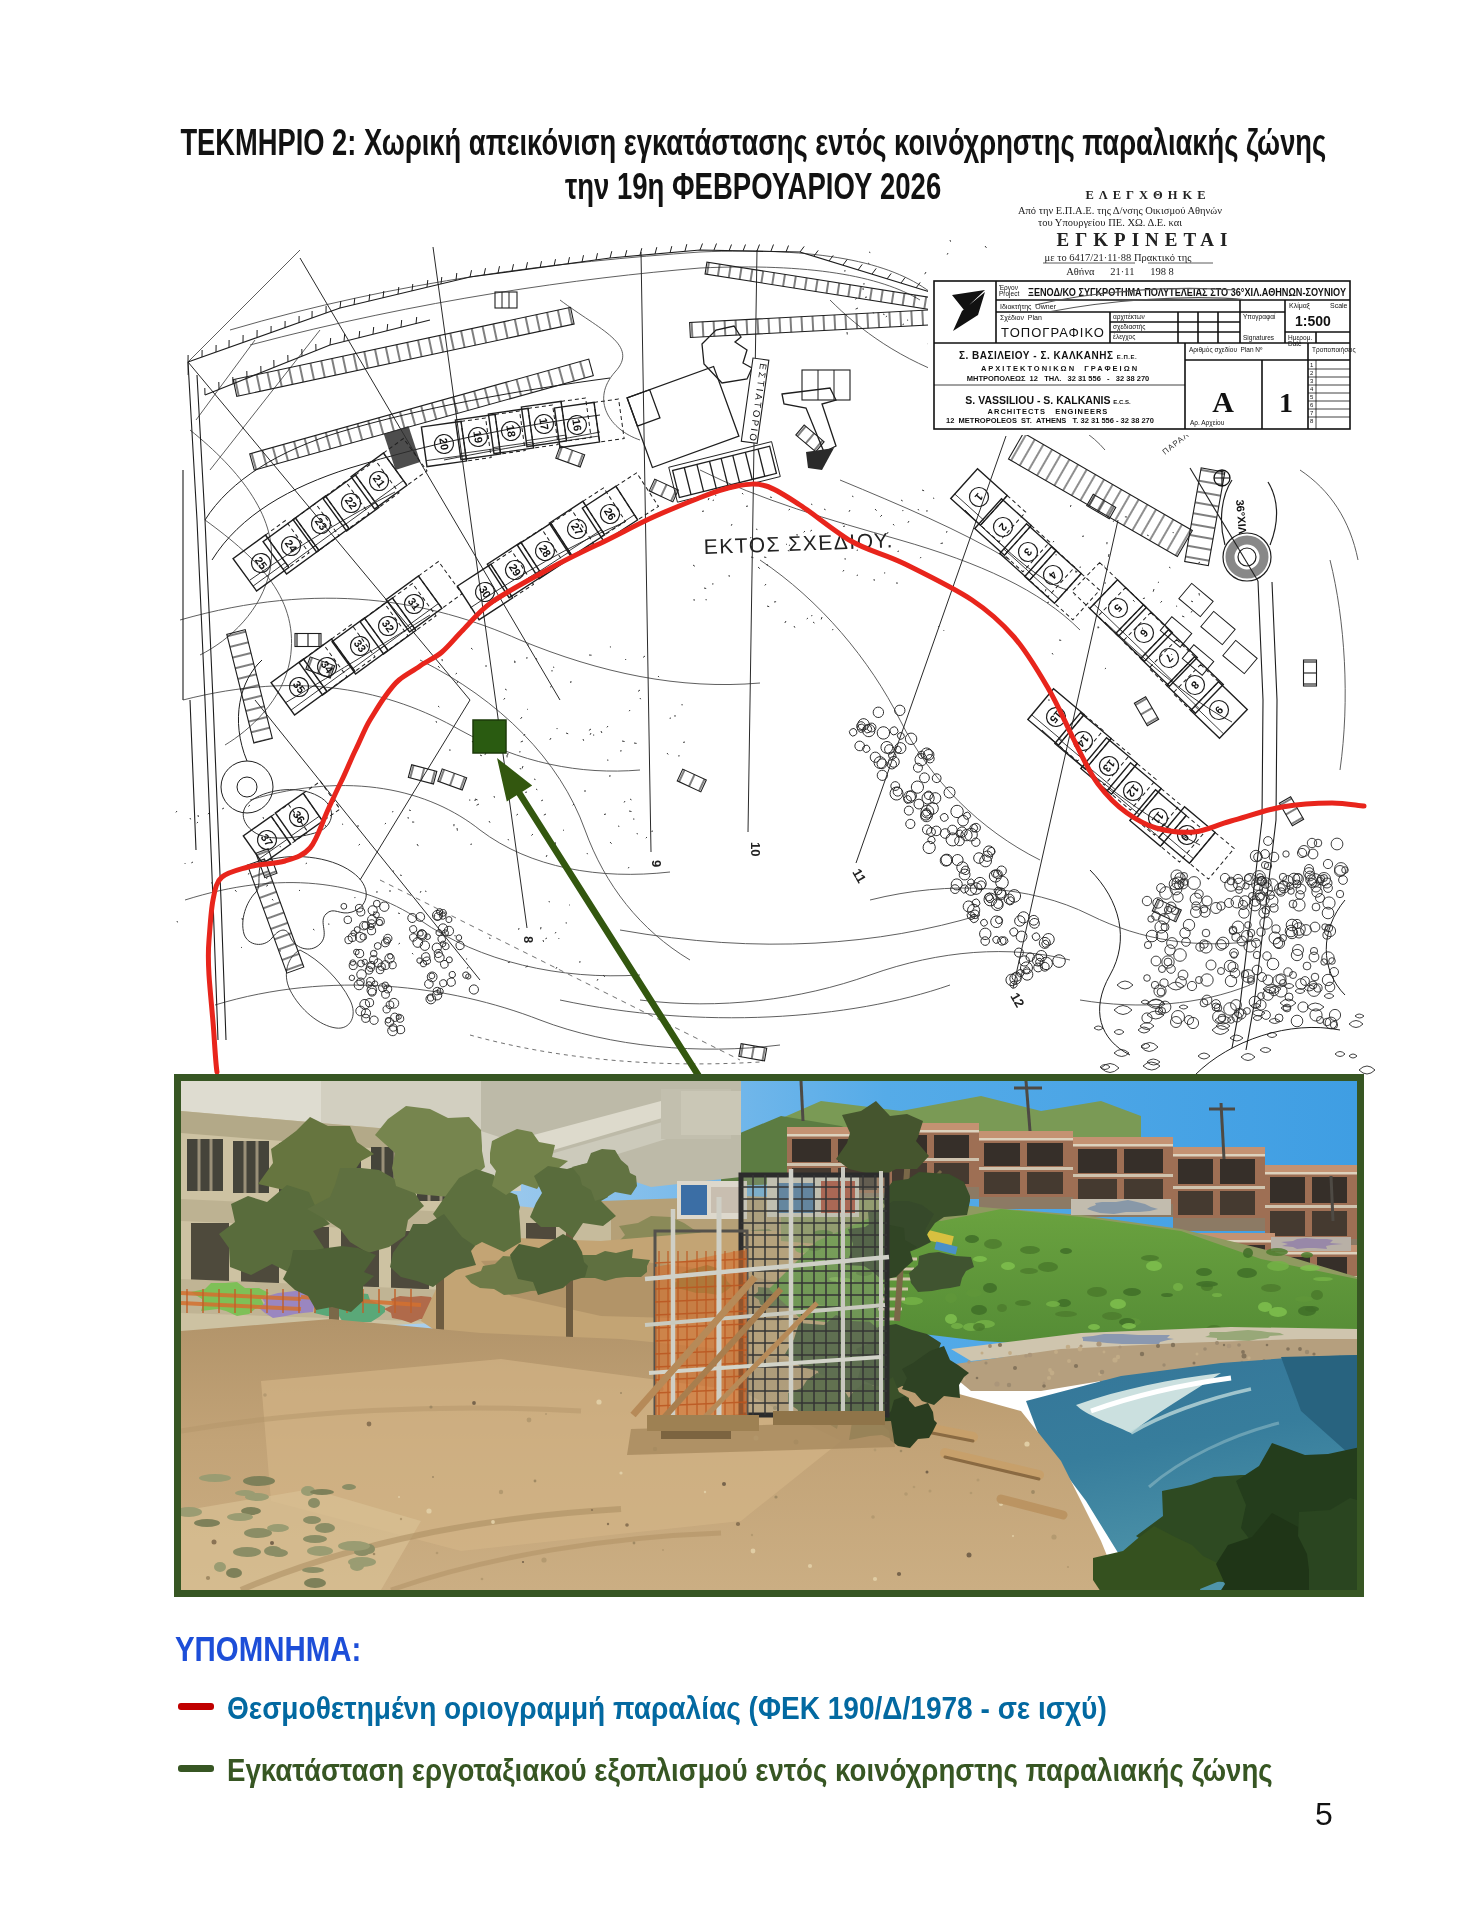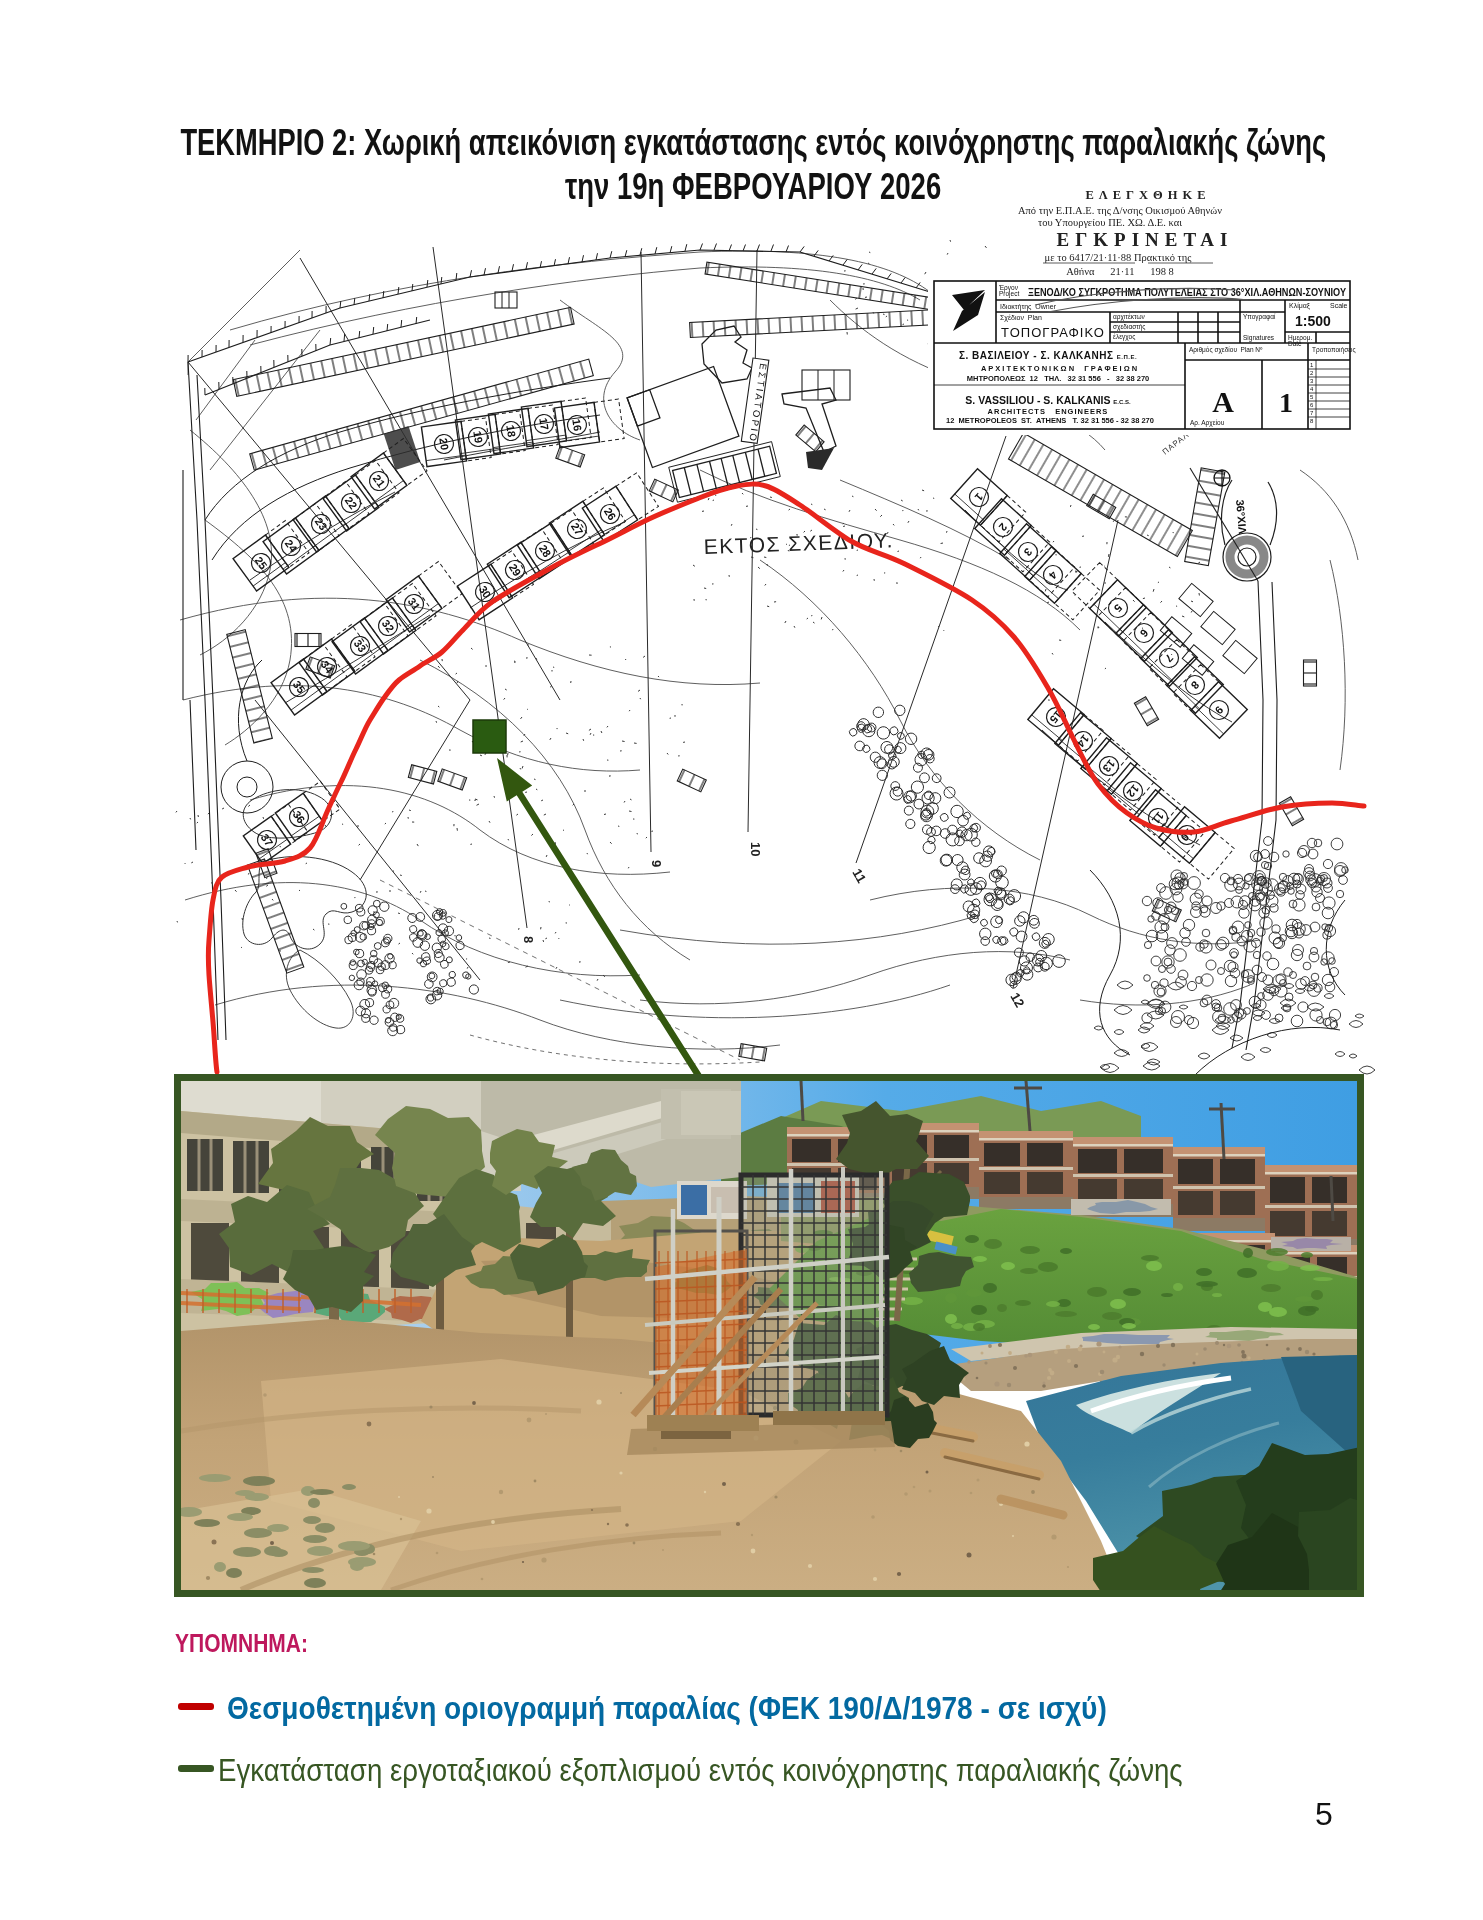--- a/index.html
+++ b/index.html
@@ -2,25 +2,25 @@
 <html><head>
 <meta charset="utf-8">
 <style>
 html,body{margin:0;padding:0;background:#fff;}
 body{width:1483px;height:1920px;position:relative;font-family:"Liberation Sans",sans-serif;overflow:hidden;}
 .abs{position:absolute;}
 .t1{top:122px;left:-47px;width:1600px;text-align:center;font-weight:bold;font-size:37px;color:#121212;white-space:nowrap;}
 .t1 span{display:inline-block;transform:scaleX(0.738);transform-origin:center;}
 .t2{top:166px;left:12px;width:1483px;text-align:center;font-weight:bold;font-size:37px;color:#121212;white-space:nowrap;}
 .t2 span{display:inline-block;transform:scaleX(0.743);transform-origin:center;}
-.leg0{top:1629px;left:175px;font-weight:bold;font-size:25px;color:#be185d;white-space:nowrap;}
+.leg0{top:1629px;left:175px;font-weight:bold;font-size:35px;color:#1d4ed8;white-space:nowrap;}
 .leg0 span{display:inline-block;transform:scaleX(0.84);transform-origin:left;}
 .legr{top:1691px;left:227px;font-weight:bold;font-size:31px;color:#0369a1;white-space:nowrap;}
 .legr span{display:inline-block;transform:scaleX(0.905);transform-origin:left;}
-.legg{top:1753px;left:218px;font-weight:normal;font-size:31px;color:#375623;white-space:nowrap;}
+.legg{top:1753px;left:227px;font-weight:bold;font-size:31px;color:#375623;white-space:nowrap;}
 .legg span{display:inline-block;transform:scaleX(0.892);transform-origin:left;}
 .dash{height:7px;width:36px;border-radius:3px;}
 .pnum{top:1796px;left:1315px;font-size:32px;color:#111;}
 #photo{top:1074px;left:174px;width:1176px;height:509px;border:7px solid #375623;}
 </style>
 </head>
 <body>
 
 <div class="abs t1"><span>ΤΕΚΜΗΡΙΟ 2: Χωρική απεικόνιση εγκατάστασης εντός κοινόχρηστης παραλιακής ζώνης</span></div>
 

